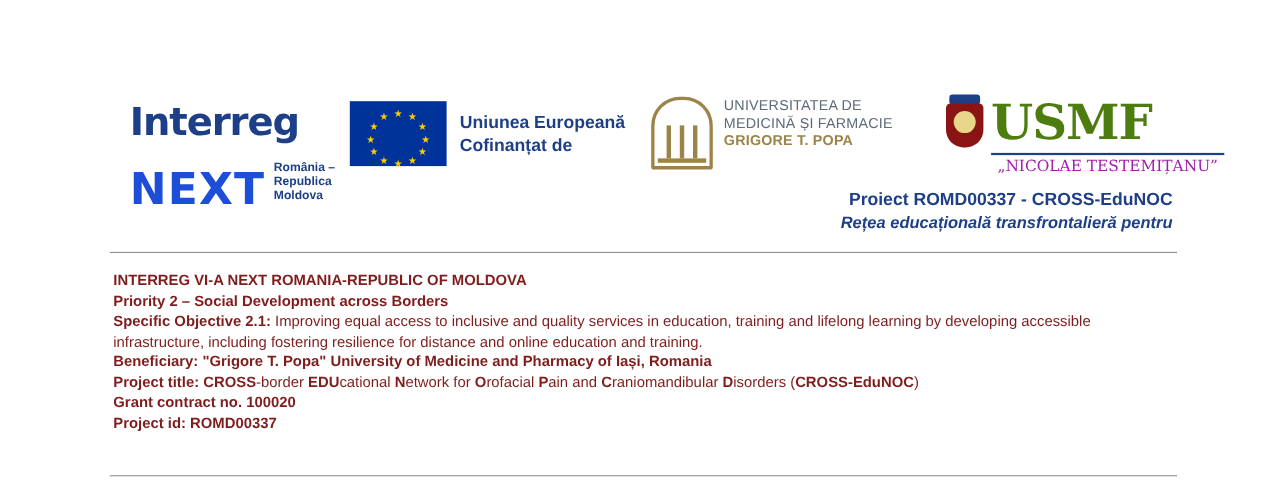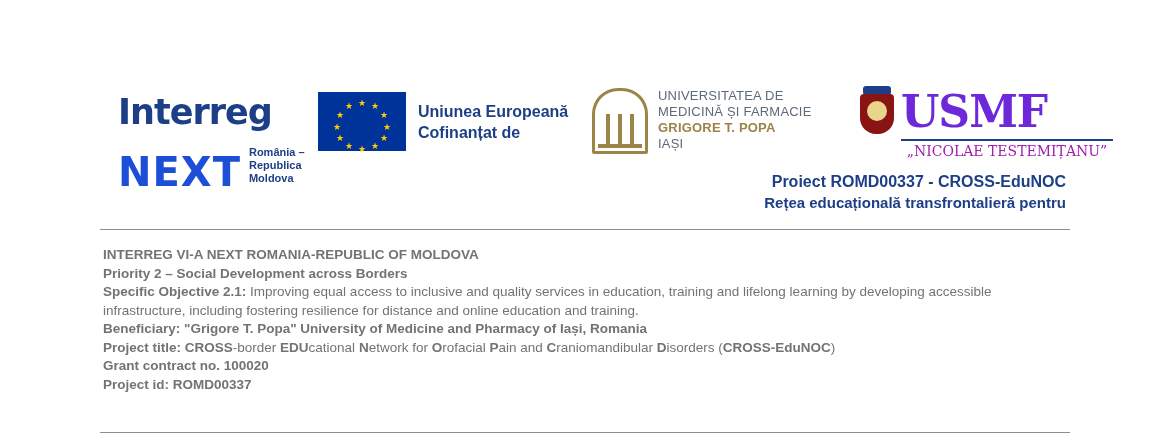--- a/index.html
+++ b/index.html
@@ -184,21 +184,21 @@
     left: 6px; top: 0;
     width: 28px; height: 9px;
     background: #1d3f87;
     border-radius: 3px;
   }
   .usmf-word {
     font-family: "DejaVu Serif", serif;
     font-weight: bold;
     font-size: 44px;
     line-height: 46px;
-    color: #6d28d9;
+    color: #4d7c0f;
     letter-spacing: -1px;
     margin-left: 4px;
   }
   .usmf-sub {
     font-family: "DejaVu Serif", serif;
     font-size: 14px;
     color: #a21caf;
     text-align: center;
     border-top: 2px solid #1d3f87;
     padding-top: 2px;
@@ -216,20 +216,21 @@
     text-align: right;
     color: #1d3f87;
   }
   .project-line1 {
     font-size: 16px;
     font-weight: bold;
     line-height: 21px;
   }
   .project-line2, .project-line3 {
     font-size: 15px;
+    font-style: italic;
     font-weight: bold;
     line-height: 21px;
   }
 
   
   .rule {
     position: absolute;
     left: 100px;
     width: 970px;
     height: 1px;
@@ -239,21 +240,21 @@
   .rule.bottom { top: 432px; }
 
   
   .body-text {
     position: absolute;
     left: 103px;
     top: 246px;
     width: 966px;
     font-size: 13.5px;
     line-height: 18.5px;
-    color: #737373;
+    color: #7f1d1d;
   }
   .body-text p {
     margin: 0;
   }
   .b { font-weight: bold; }
 </style>
 </head>
 <body>
 
 <div class="page">
@@ -297,21 +298,20 @@
         <div class="arch"></div>
         <div class="col c1"></div>
         <div class="col c2"></div>
         <div class="col c3"></div>
         <div class="base"></div>
       </div>
       <div class="umf-text">
         <div class="umf-l1">UNIVERSITATEA DE</div>
         <div class="umf-l2">MEDICINĂ ȘI FARMACIE</div>
         <div class="umf-l3">GRIGORE T. POPA</div>
-        <div class="umf-l4">IAȘI</div>
       </div>
     </div>
 
     <div class="usmf-block">
       <div class="usmf-row">
         <div class="usmf-crest">
           <div class="cap"></div>
           <div class="shield"></div>
         </div>
         <div class="usmf-word">USMF</div>

